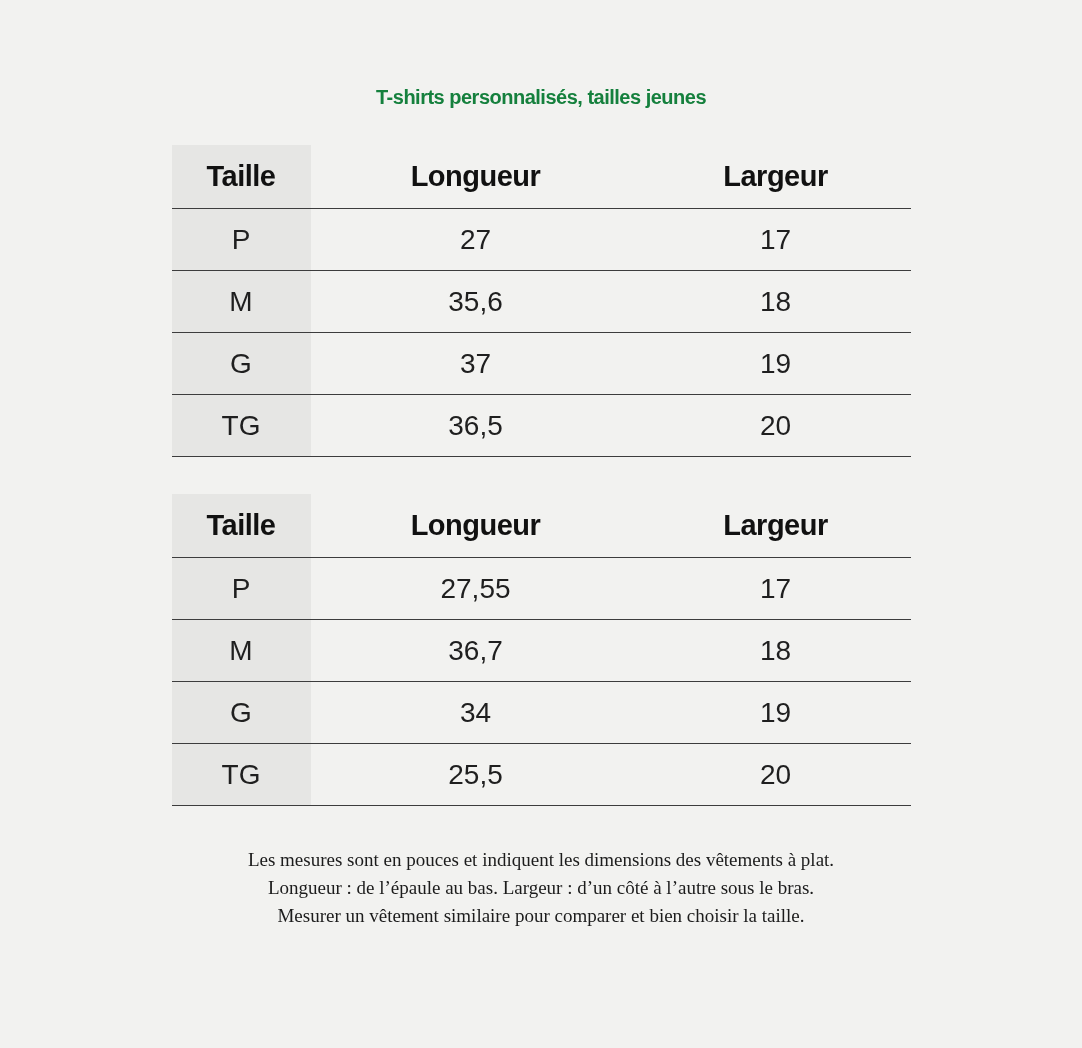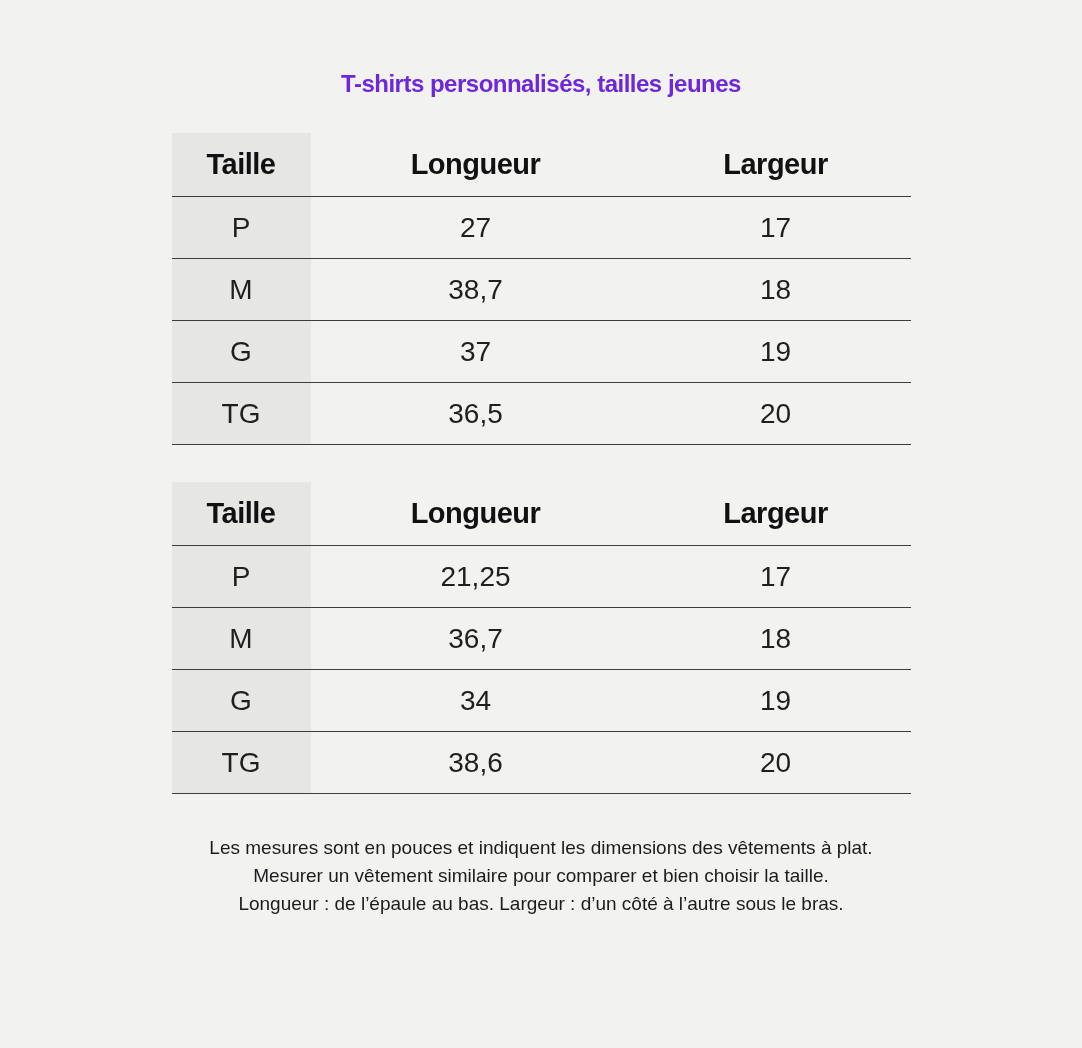--- a/index.html
+++ b/index.html
@@ -8,27 +8,27 @@
   }
   body {
     width: 1082px;
     height: 1048px;
     background: #f2f2f0;
     font-family: "Liberation Sans", sans-serif;
     color: #1a1a1a;
     overflow: hidden;
   }
   .section-title {
-    margin: 0;
+    margin: 16px;
     text-align: center;
-    font-size: 24px;
+    font-size: 20px;
     font-weight: 700;
     letter-spacing: -0.5px;
     line-height: 1.05;
-    color: #6d28d9;
+    color: #15803d;
   }
   .title-first {
     padding-top: 71px;
   }
   .title-second {
     padding-top: 60px;
   }
   table.size-table {
     width: 739px;
     margin: 37px auto 0 auto;
@@ -61,20 +61,21 @@
   .size-table .shaded {
     background: #e6e6e4;
   }
   .footnote {
     margin: 40px auto 0 auto;
     width: 820px;
     text-align: center;
     font-size: 19px;
     line-height: 28px;
     color: #1c1c1c;
+    font-family: Liberation Serif, serif;
   }
 </style>
 </head>
 <body>
 
 <div>
 
   <section>
     <h2 class="section-title title-first">T-shirts personnalisés, tailles jeunes</h2>
 
@@ -92,21 +93,21 @@
         </tr>
       </thead>
       <tbody>
         <tr>
           <td class="shaded">P</td>
           <td>27</td>
           <td>17</td>
         </tr>
         <tr>
           <td class="shaded">M</td>
-          <td>38,7</td>
+          <td>35,6</td>
           <td>18</td>
         </tr>
         <tr>
           <td class="shaded">G</td>
           <td>37</td>
           <td>19</td>
         </tr>
         <tr>
           <td class="shaded">TG</td>
           <td>36,5</td>
@@ -127,41 +128,41 @@
       <thead>
         <tr>
           <th class="shaded">Taille</th>
           <th>Longueur</th>
           <th>Largeur</th>
         </tr>
       </thead>
       <tbody>
         <tr>
           <td class="shaded">P</td>
-          <td>21,25</td>
+          <td>27,55</td>
           <td>17</td>
         </tr>
         <tr>
           <td class="shaded">M</td>
           <td>36,7</td>
           <td>18</td>
         </tr>
         <tr>
           <td class="shaded">G</td>
           <td>34</td>
           <td>19</td>
         </tr>
         <tr>
           <td class="shaded">TG</td>
-          <td>38,6</td>
+          <td>25,5</td>
           <td>20</td>
         </tr>
       </tbody>
     </table>
   </section>
 
   <div class="footnote">
     <div>Les mesures sont en pouces et indiquent les dimensions des vêtements à plat.</div>
+    <div>Longueur : de l’épaule au bas. Largeur : d’un côté à l’autre sous le bras.</div>
     <div>Mesurer un vêtement similaire pour comparer et bien choisir la taille.</div>
-    <div>Longueur : de l’épaule au bas. Largeur : d’un côté à l’autre sous le bras.</div>
   </div>
 
 </div>
 
 </body></html>

